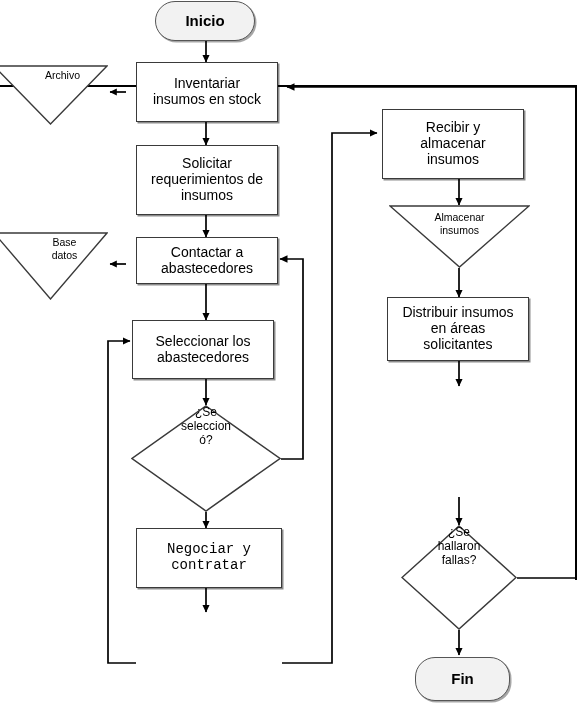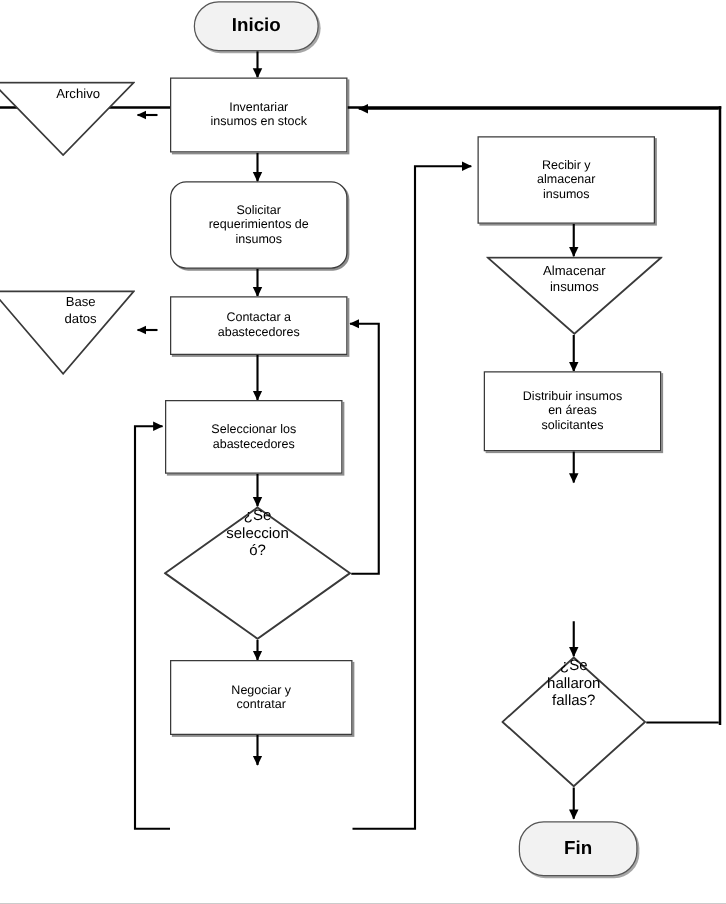--- a/index.html
+++ b/index.html
@@ -36,21 +36,21 @@
     align-items: center;
     justify-content: center;
     text-align: center;
     color: #000;
     line-height: 1.12;
   }
   .process {
     background: #ffffff;
     border: 1px solid #3a3a3a;
     box-shadow: 1.5px 1.5px 0 rgba(0,0,0,0.45);
-    font-size: 10px;
+    font-size: 14px;
   }
   .terminal {
     background: #f2f2f2;
     border: 1.5px solid #555;
     border-radius: 20px;
     font-size: 15px;
     font-weight: bold;
     box-shadow: 1.5px 1.5px 0 rgba(0,0,0,0.35);
   }
   .decision-wrap {
@@ -177,21 +177,21 @@
     <span>Inicio</span>
   </div>
 
   <div class="node process" style="left:136px; top:62px; width:142px; height:60px;">
     <span>
       <span>Inventariar</span><br>
       <span>insumos en stock</span>
     </span>
   </div>
 
-  <div class="node process" style="left:136px; top:145px; width:142px; height:70px;border-radius:13px;">
+  <div class="node process" style="left:136px; top:145px; width:142px; height:70px;">
     <span>
       <span>Solicitar</span><br>
       <span>requerimientos de</span><br>
       <span>insumos</span>
     </span>
   </div>
 
   <div class="node process" style="left:136px; top:237px; width:142px; height:47px;">
     <span>
       <span>Contactar a</span><br>
@@ -212,21 +212,21 @@
     </svg>
     <div class="decision-label">
       <span>
         <span>¿Se</span><br>
         <span>seleccion</span><br>
         <span>ó?</span>
       </span>
     </div>
   </div>
 
-  <div class="node process" style="left:136px; top:528px; width:146px; height:60px;">
+  <div class="node process" style="left:136px; top:528px; width:146px; height:60px;font-family:Liberation Mono, monospace;">
     <span>
       <span>Negociar y</span><br>
       <span>contratar</span>
     </span>
   </div>
 
 
   <div class="tri-wrap" style="left:-7px; top:65px; width:115px; height:60px;">
     <svg class="tri-shape" viewBox="0 0 115 60" preserveAspectRatio="none">
       <polygon points="1,1 114,1 57.5,59" fill="#ffffff" stroke="#3a3a3a" stroke-width="1.4"></polygon>

